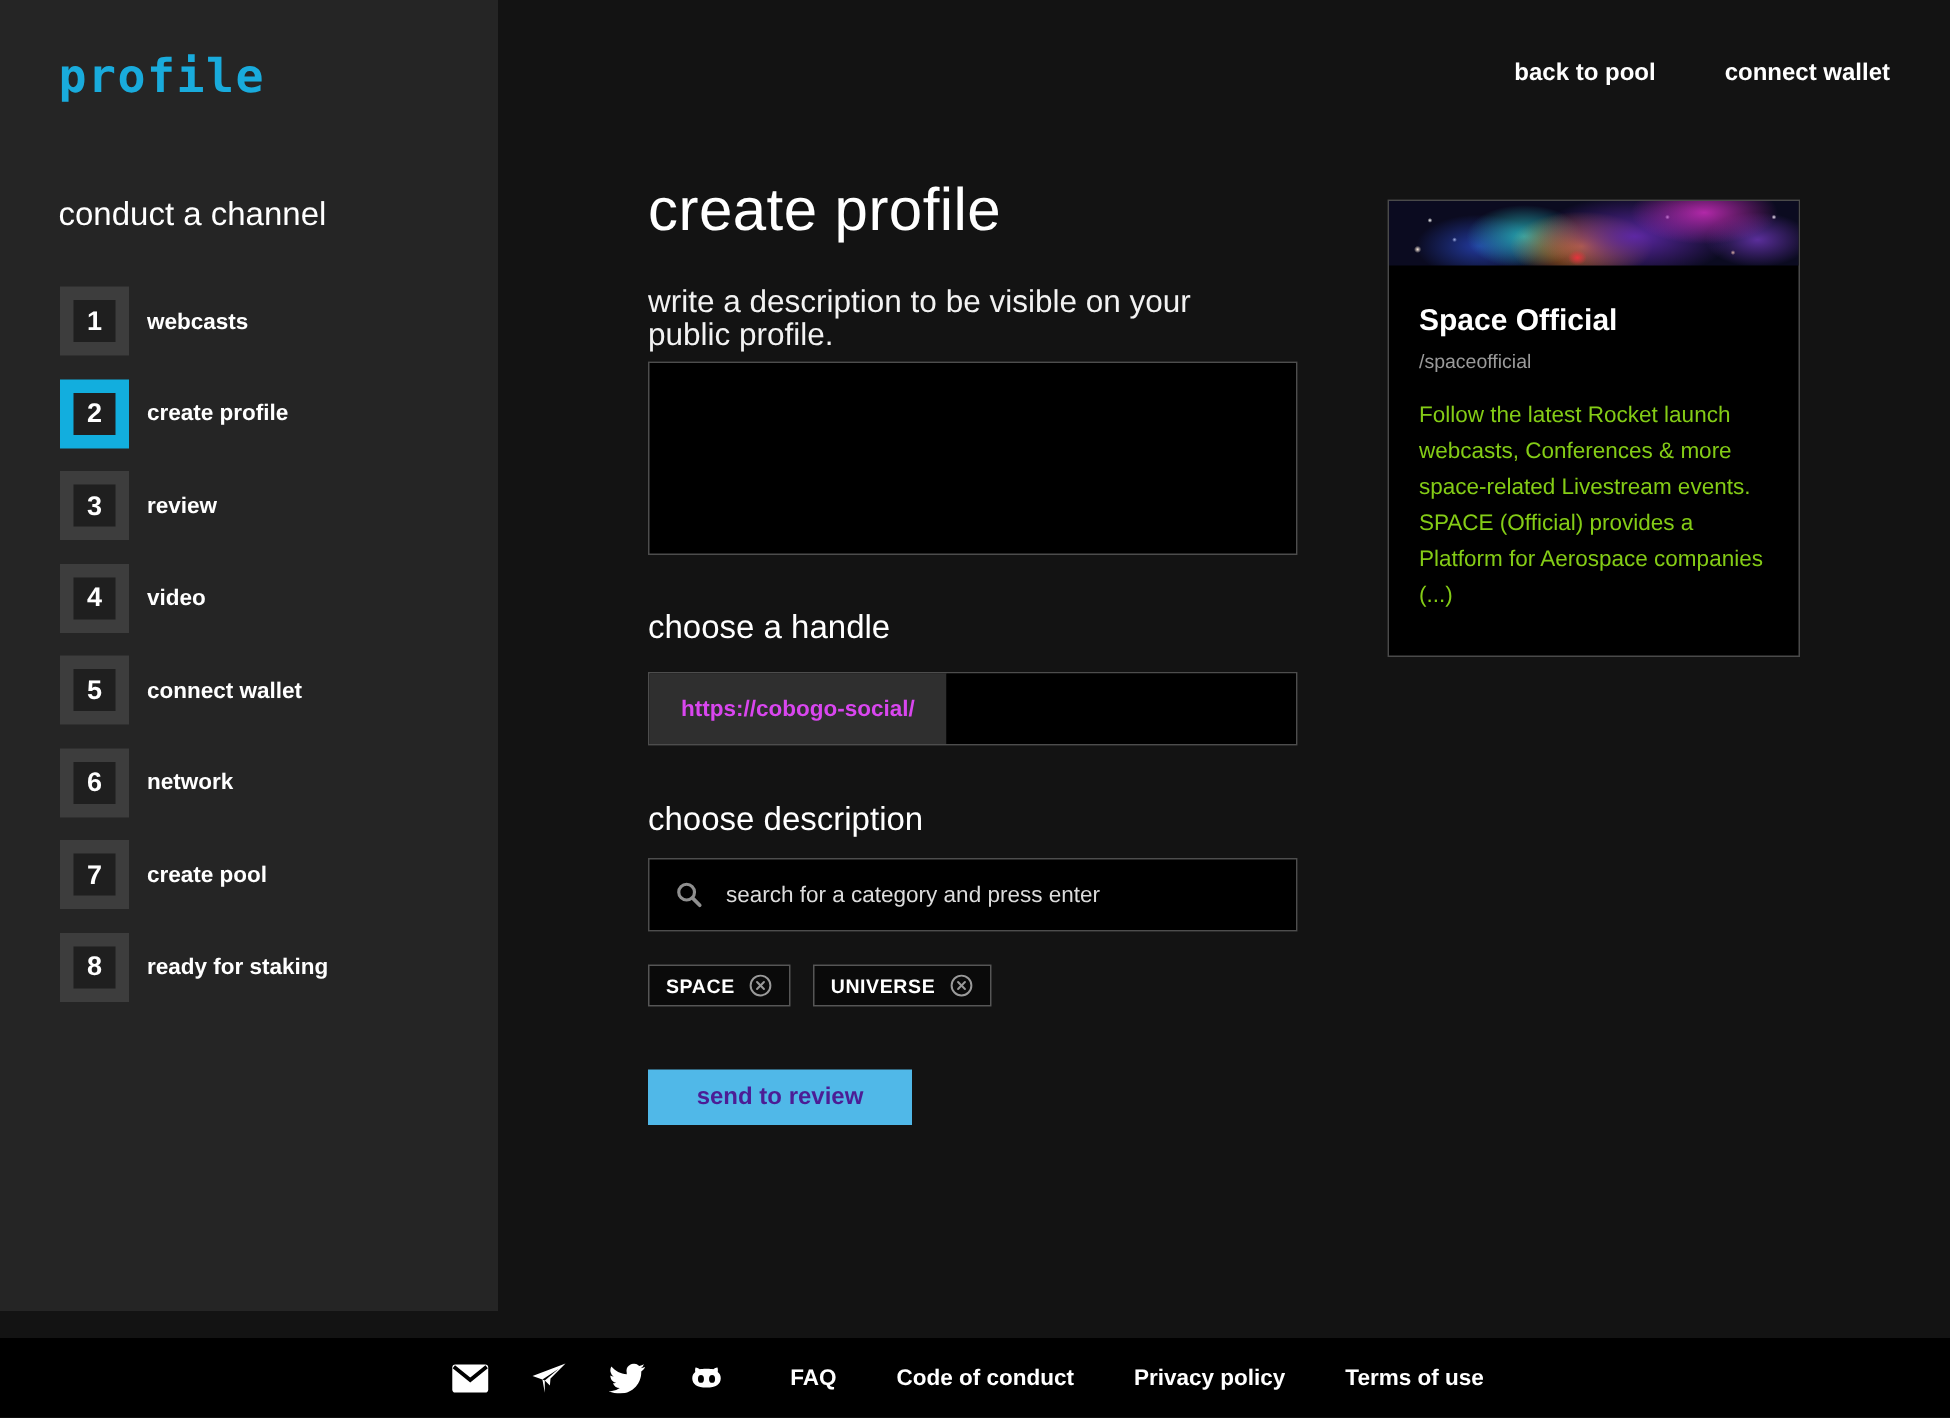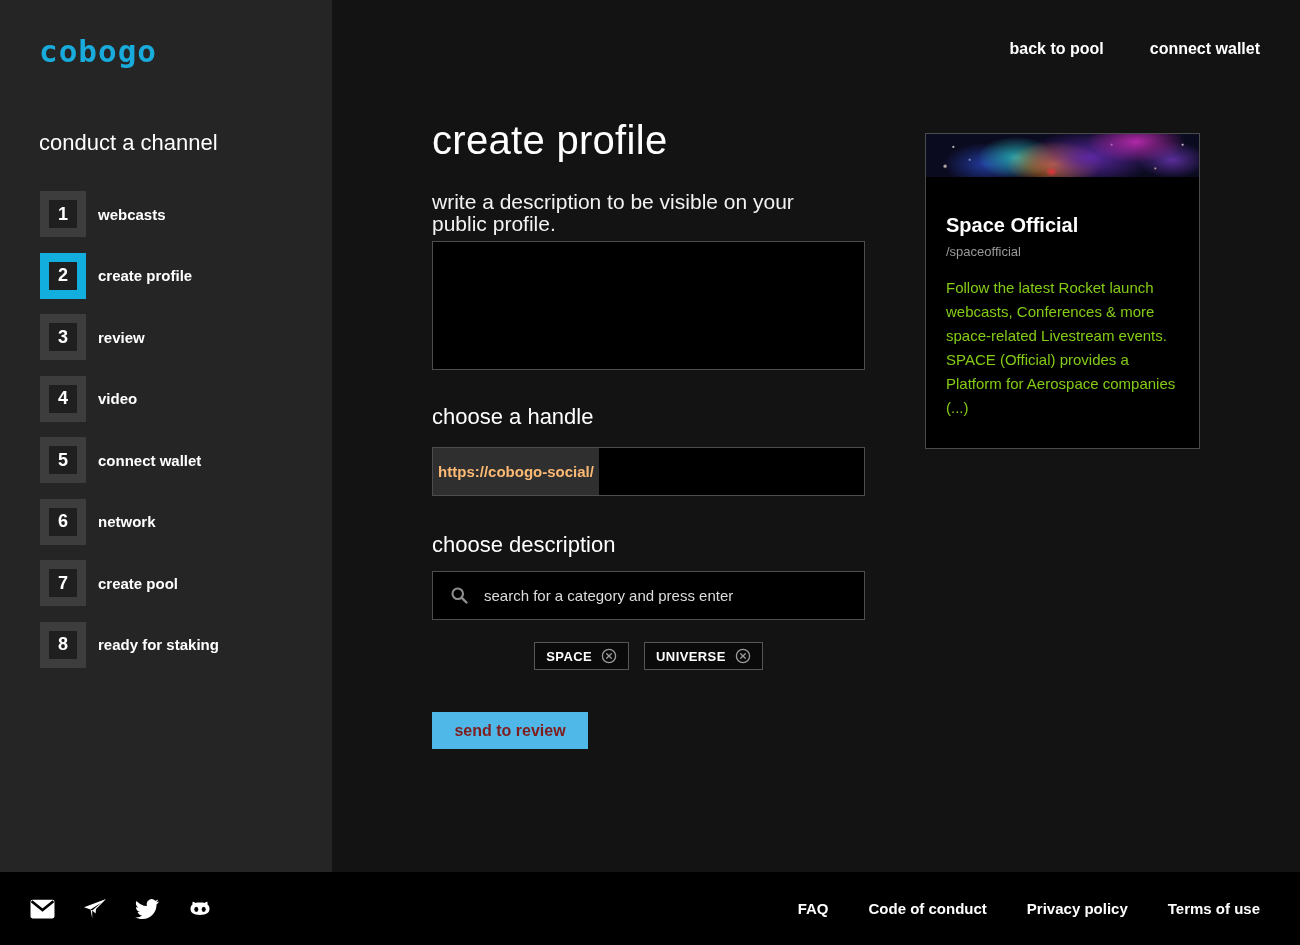--- a/index.html
+++ b/index.html
@@ -21,32 +21,32 @@
   .topnav { position:absolute; top:40px; right:40px; display:flex; gap:46px; }
   .topnav a { color:#fff; font-weight:700; font-size:16px; text-decoration:none; cursor:pointer; }
 
   
   .form-col { position:absolute; left:432px; top:0; width:433px; }
   .page-title { margin-top:118px; font-size:40px; font-weight:300; color:#fff; letter-spacing:.3px; }
   .intro { margin-top:28px; width:400px; font-size:21px; font-weight:300; line-height:22px; color:#f2f2f2; }
   .desc-box { margin-top:6px; width:433px; height:129px; background:#000; border:1px solid #4d4d4d; resize:none; color:#fff; font-family:"Liberation Sans", sans-serif; font-size:15px; padding:10px 12px; }
   .section-heading { margin-top:30px; font-size:22px; font-weight:300; color:#fff; }
   .handle-group { margin-top:17px; width:433px; height:49px; border:1px solid #4d4d4d; display:flex; background:#000; }
-  .handle-prefix { width:166px; height:100%; background:#2f2f2f; display:flex; align-items:center; justify-content:center; font-weight:700; font-size:15px; color:#fdba74;text-align:center; }
+  .handle-prefix { width:198px; height:100%; background:#2f2f2f; display:flex; align-items:center; justify-content:center; font-weight:700; font-size:15px; color:#d946ef;text-align:center; }
   .handle-input { flex:1; background:#000; border:none; outline:none; color:#fff; font-size:15px; padding:0 12px; font-family:"Liberation Sans", sans-serif; }
   .heading-cats { margin-top:36px; }
   .search-group { margin-top:13px; width:433px; height:49px; border:1px solid #4d4d4d; background:#000; display:flex; align-items:center; padding:0 16px;justify-content:center; }
   .search-group svg { flex:0 0 auto; }
   .search-input { flex:1; margin-left:14px; background:transparent; border:none; outline:none; color:#eee; font-size:15px; font-family:"Liberation Sans", sans-serif; }
   .search-input::placeholder { color:#dcdcdc; opacity:1; }
-  .chips { margin-top:22px; display:flex; gap:15px;justify-content:center; }
+  .chips { margin-top:22px; display:flex; gap:15px; }
   .chip { height:28px; background:#0a0a0a; border:1px solid #565656; display:flex; align-items:center; gap:9px; padding:0 11px; cursor:default; }
   .chip-label { font-weight:700; font-size:13px; letter-spacing:.4px; color:#fff; }
   .chip-remove { display:flex; cursor:pointer; }
-  .submit-btn { margin-top:42px; width:156px; height:37px; background:#50b8e8; border:none; color:#7f1d1d; font-weight:700; font-size:16px; font-family:"Liberation Sans", sans-serif; cursor:pointer; }
+  .submit-btn { margin-top:42px; width:176px; height:37px; background:#50b8e8; border:none; color:#4c1d95; font-weight:700; font-size:16px; font-family:"Liberation Sans", sans-serif; cursor:pointer; }
 
   
   .preview-card { position:absolute; left:925px; top:133px; width:275px; background:#000; border:1px solid #4a4a4a; }
   .banner {
     width:100%; height:43px;
     background:
       radial-gradient(9px 7px at 46% 88%, rgba(235,50,60,.95), transparent 70%),
       radial-gradient(70px 30px at 77% 18%, rgba(205,45,190,.85), transparent 70%),
       radial-gradient(90px 38px at 60% 55%, rgba(95,40,170,.95), transparent 72%),
       radial-gradient(70px 34px at 47% 70%, rgba(240,130,25,.9), transparent 68%),
@@ -54,39 +54,39 @@
       radial-gradient(60px 30px at 22% 70%, rgba(40,70,190,.8), transparent 70%),
       radial-gradient(50px 26px at 90% 60%, rgba(110,55,185,.8), transparent 70%),
       radial-gradient(2px 2px at 10% 30%, #fff, transparent 80%),
       radial-gradient(2px 2px at 16% 60%, #fff, transparent 80%),
       radial-gradient(2px 2px at 68% 25%, #fff, transparent 80%),
       radial-gradient(2px 2px at 84% 80%, #ffd9a0, transparent 80%),
       radial-gradient(2px 2px at 94% 25%, #fff, transparent 80%),
       radial-gradient(3px 3px at 7% 75%, #ffeedd, transparent 80%),
       #0b0b20;
   }
-  .card-body { padding:37px 20px 28px 20px; }
+  .card-body { padding:26px 20px 28px 20px; }
   .card-title { font-size:20px; font-weight:700; color:#fff; }
   .card-handle { margin-top:7px; font-size:13px; color:#9a9a9a; }
   .card-desc { margin-top:17px; font-size:15px; line-height:24px; color:#84cc16; }
 
   
-  .footer { position:absolute; left:0; bottom:0; width:1300px; height:73px; background:#000; display:flex; align-items:center; justify-content:space-between; padding:0 40px 0 30px;gap:43px; }
+  .footer { position:absolute; left:0; bottom:0; width:1300px; height:53px; background:#000; display:flex; align-items:center; justify-content:center; padding:0 40px 0 30px;gap:43px; }
   .social { display:flex; gap:28px; align-items:center; }
   .social a { display:flex; cursor:pointer; }
   .footer-links { display:flex; gap:40px; }
   .footer-links a { color:#fff; font-weight:700; font-size:15px; text-decoration:none; cursor:pointer; }
 </style>
 </head>
 <body>
 
 <div class="app">
 
   <aside class="sidebar">
-    <div class="logo">cobogo</div>
+    <div class="logo">profile</div>
     <div class="sidebar-title">conduct a channel</div>
     <div class="steps">
       <div class="step">
         <div class="badge">
             <div class="badge-inner">1</div>
           </div>
         <span class="step-label">webcasts</span>
       </div>
       <div class="step active">
         <div class="badge">

